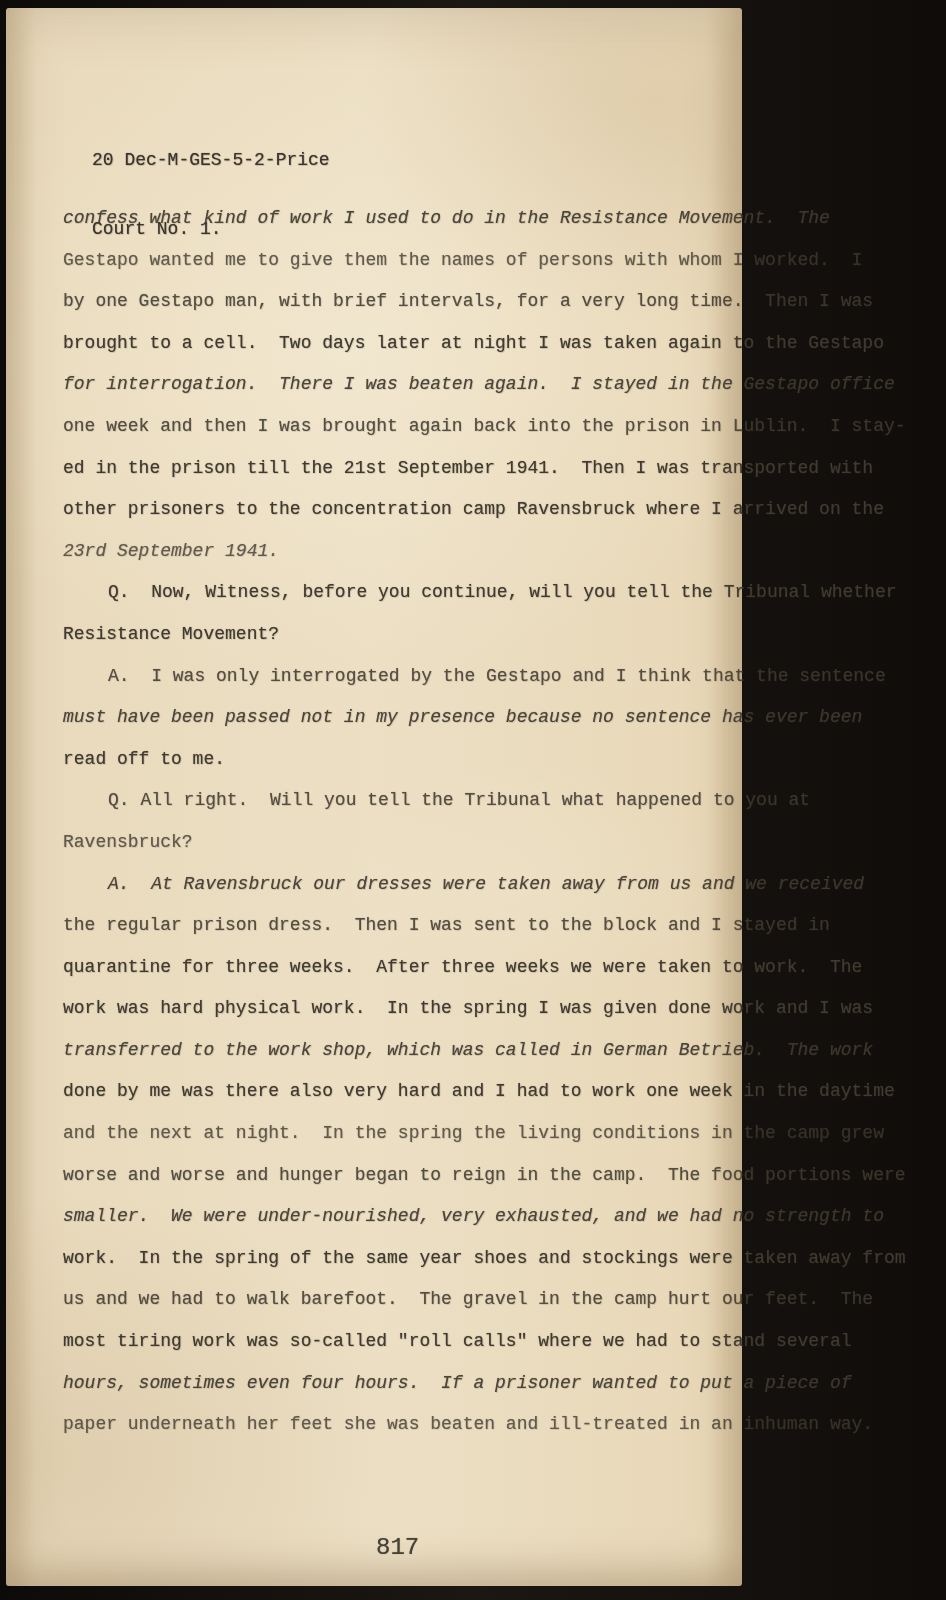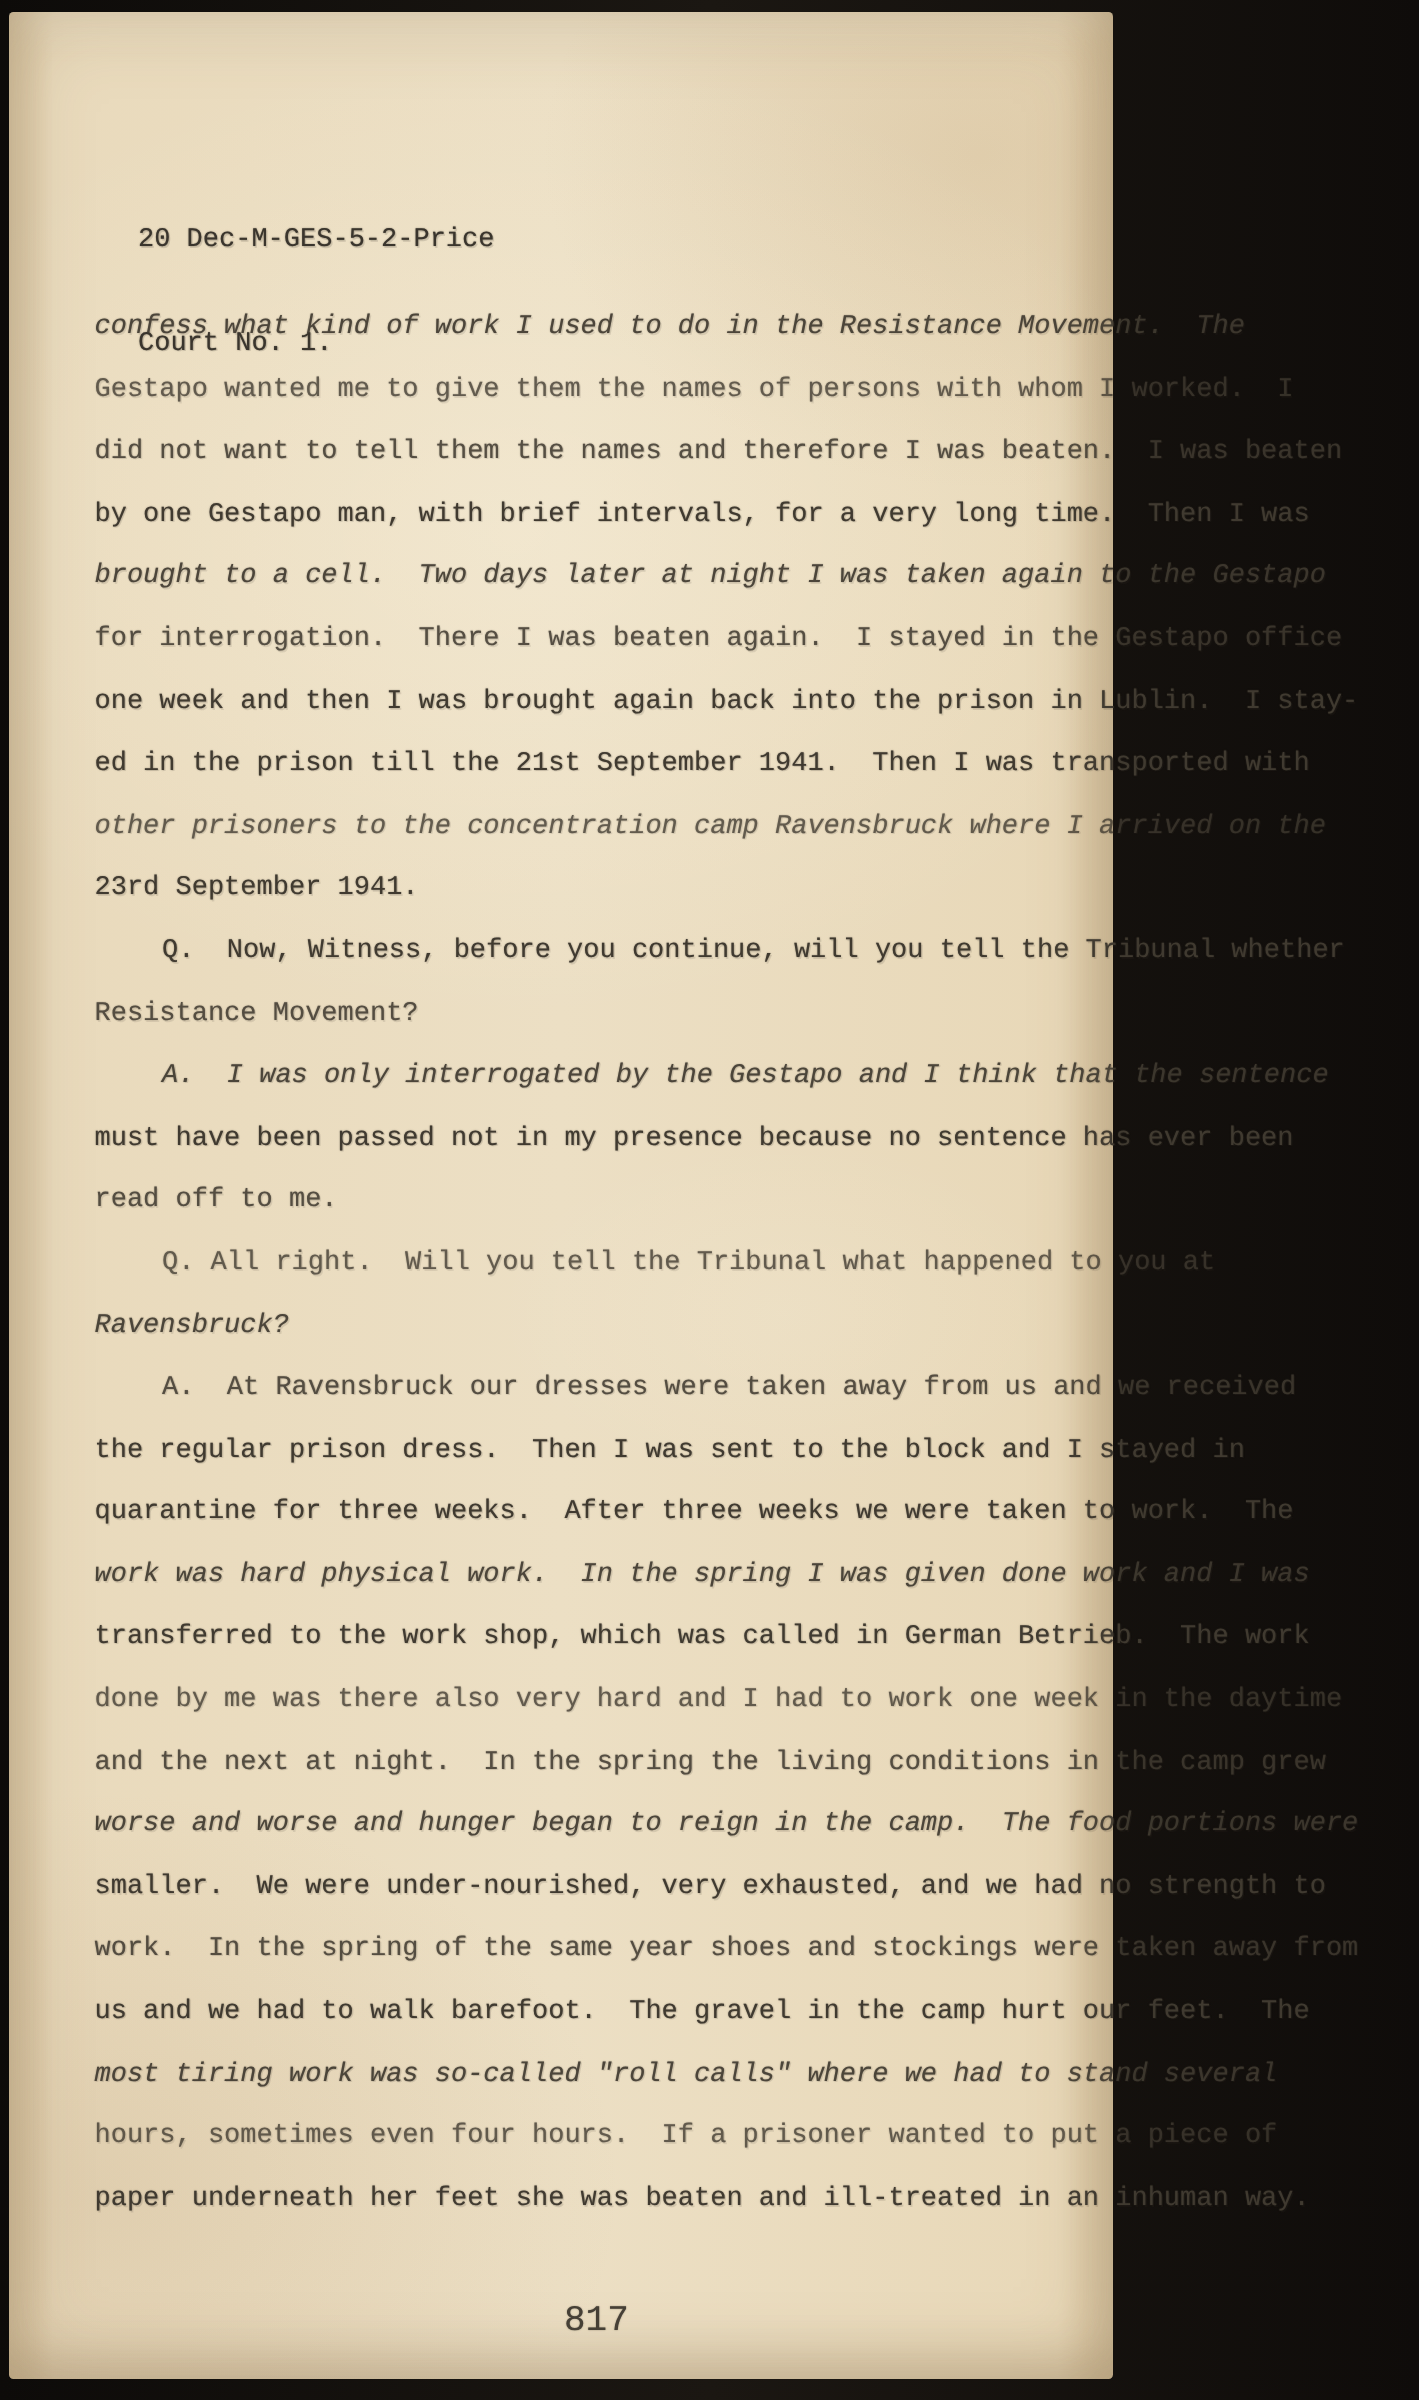--- a/index.html
+++ b/index.html
@@ -81,21 +81,20 @@
 
 <div class="scan">
   <div class="paper">
     <div class="header">
       <div>20 Dec-M-GES-5-2-Price</div>
       <div>Court No. 1.</div>
     </div>
     <div class="doc-body">
         <div class="line">confess what kind of work I used to do in the Resistance Movement.  The</div>
         <div class="line">Gestapo wanted me to give them the names of persons with whom I worked.  I</div>
-        <div class="line">did not want to tell them the names and therefore I was beaten.  I was beaten</div>
         <div class="line">by one Gestapo man, with brief intervals, for a very long time.  Then I was</div>
         <div class="line">brought to a cell.  Two days later at night I was taken again to the Gestapo</div>
         <div class="line">for interrogation.  There I was beaten again.  I stayed in the Gestapo office</div>
         <div class="line">one week and then I was brought again back into the prison in Lublin.  I stay-</div>
         <div class="line">ed in the prison till the 21st September 1941.  Then I was transported with</div>
         <div class="line">other prisoners to the concentration camp Ravensbruck where I arrived on the</div>
         <div class="line">23rd September 1941.</div>
         <div class="line indent">Q.  Now, Witness, before you continue, will you tell the Tribunal whether</div>
         <div class="line">Resistance Movement?</div>
         <div class="line indent">A.  I was only interrogated by the Gestapo and I think that the sentence</div>

